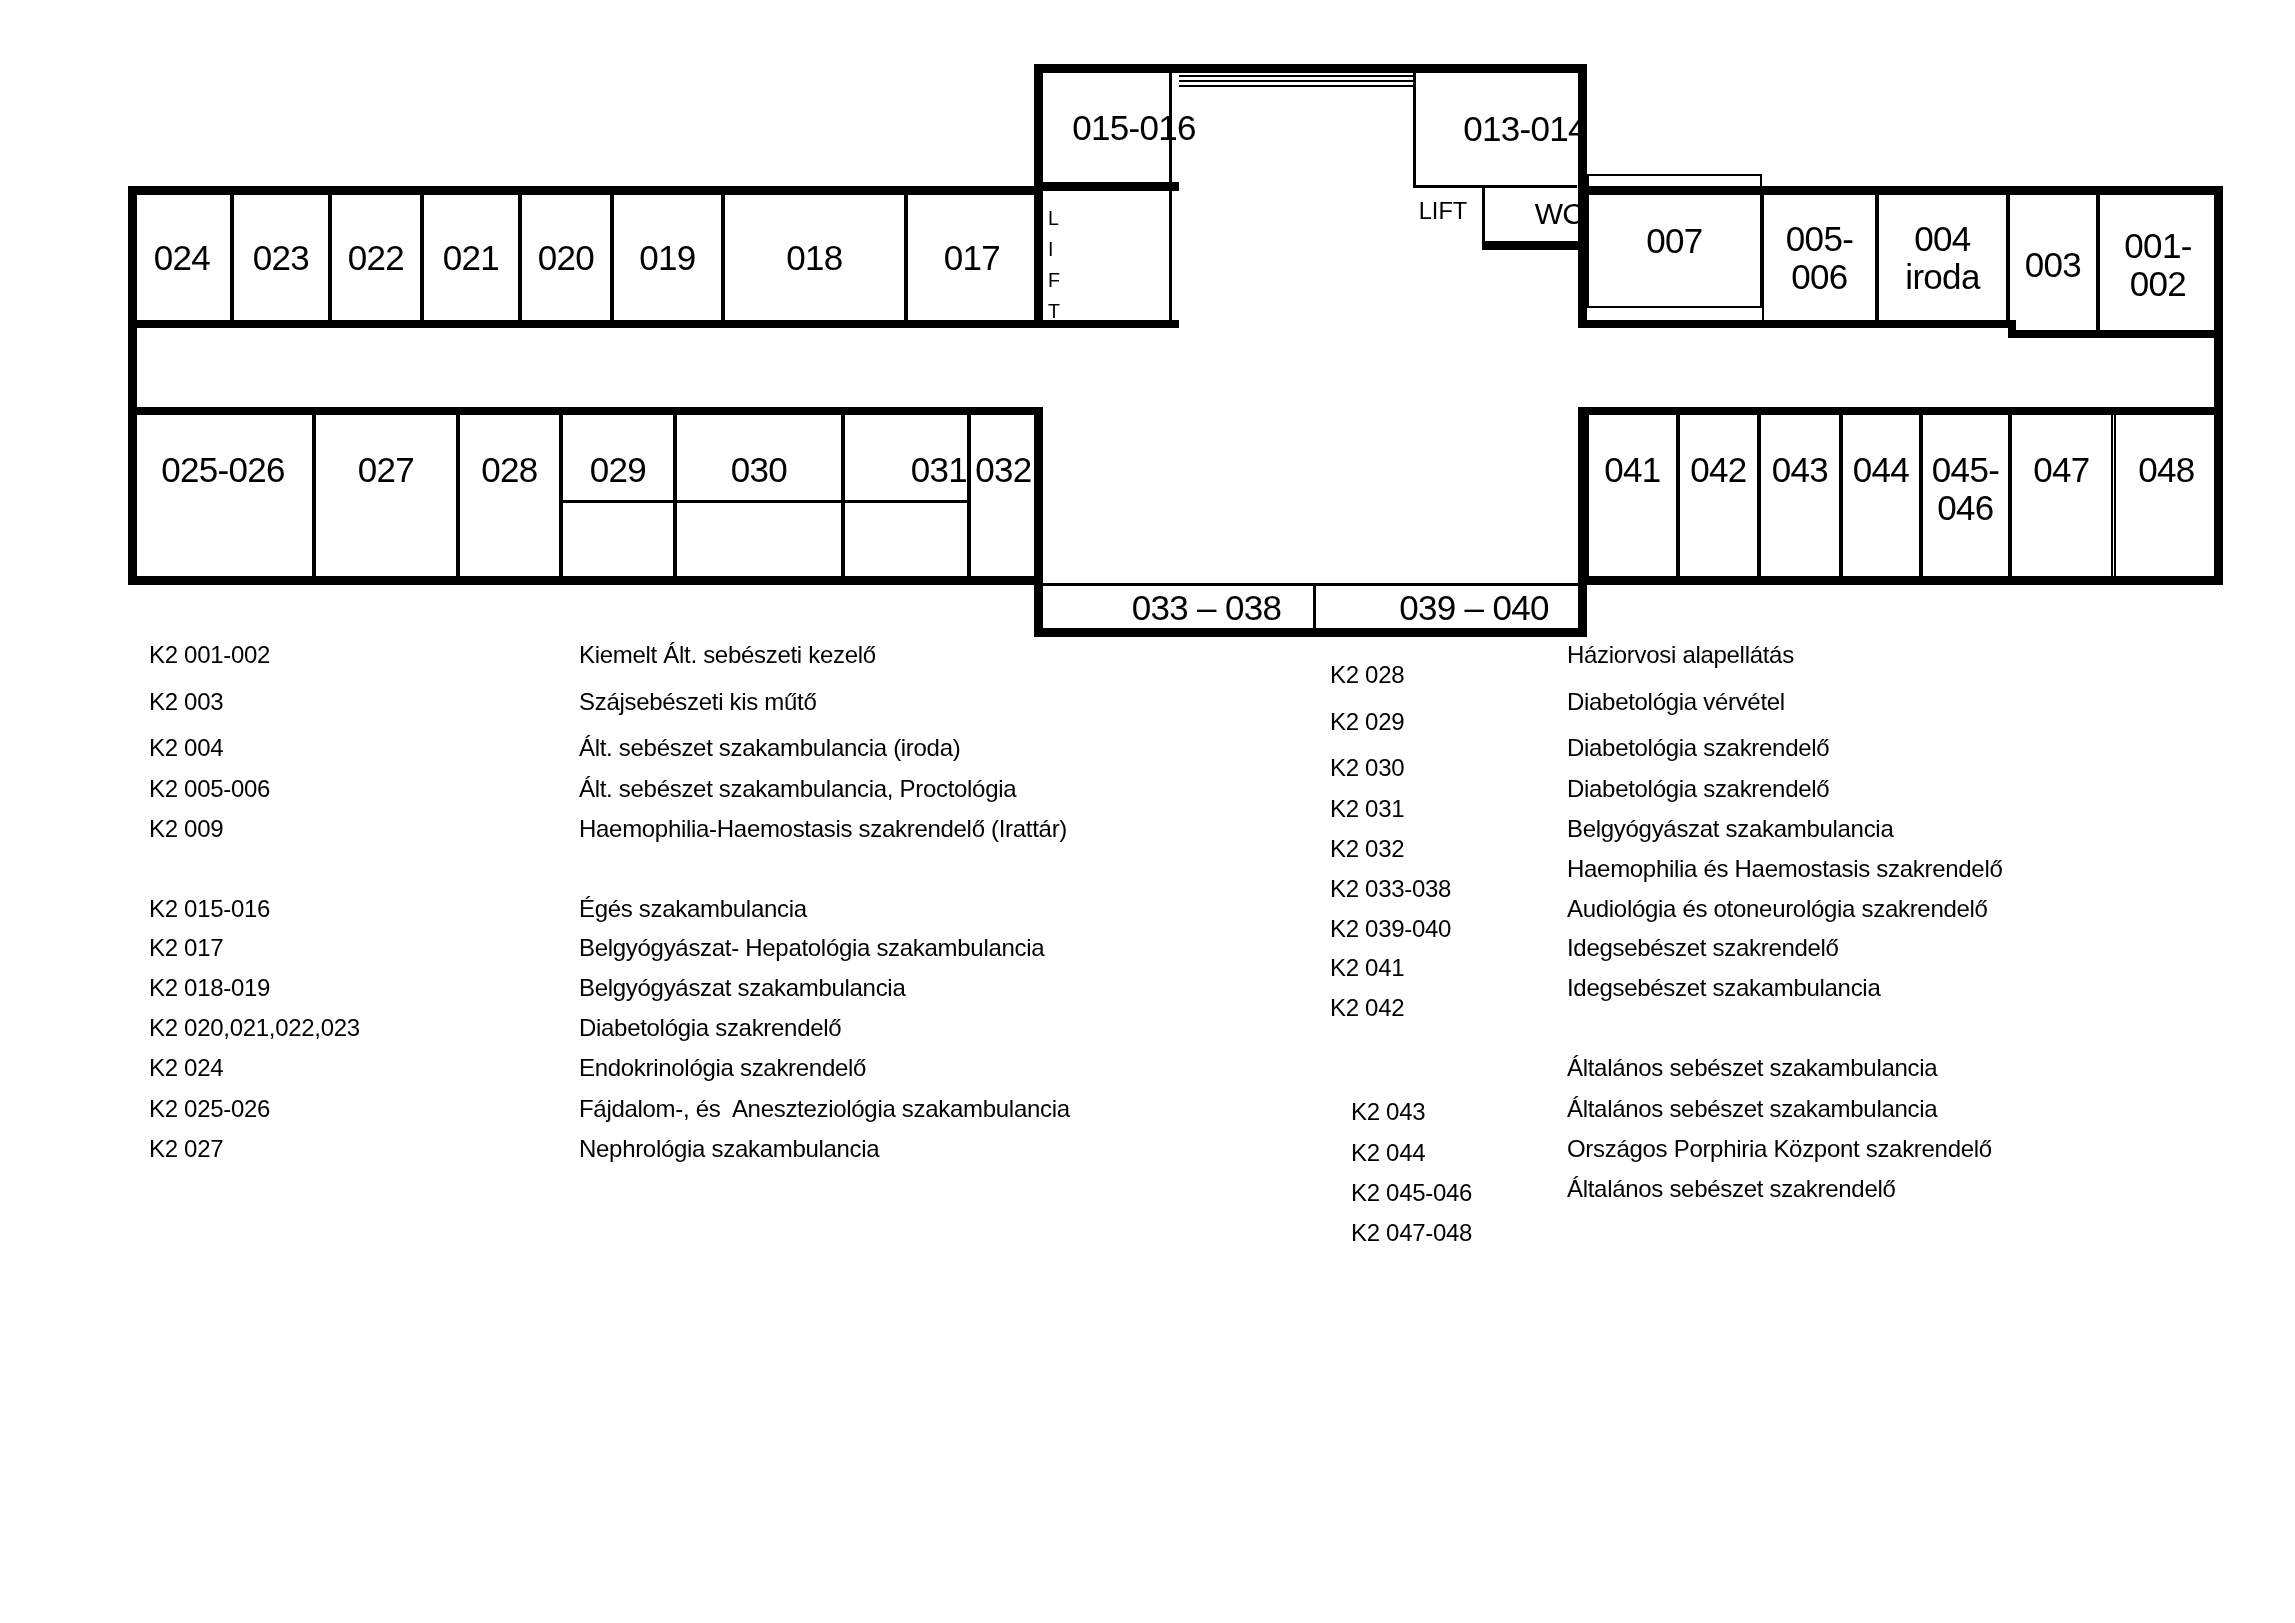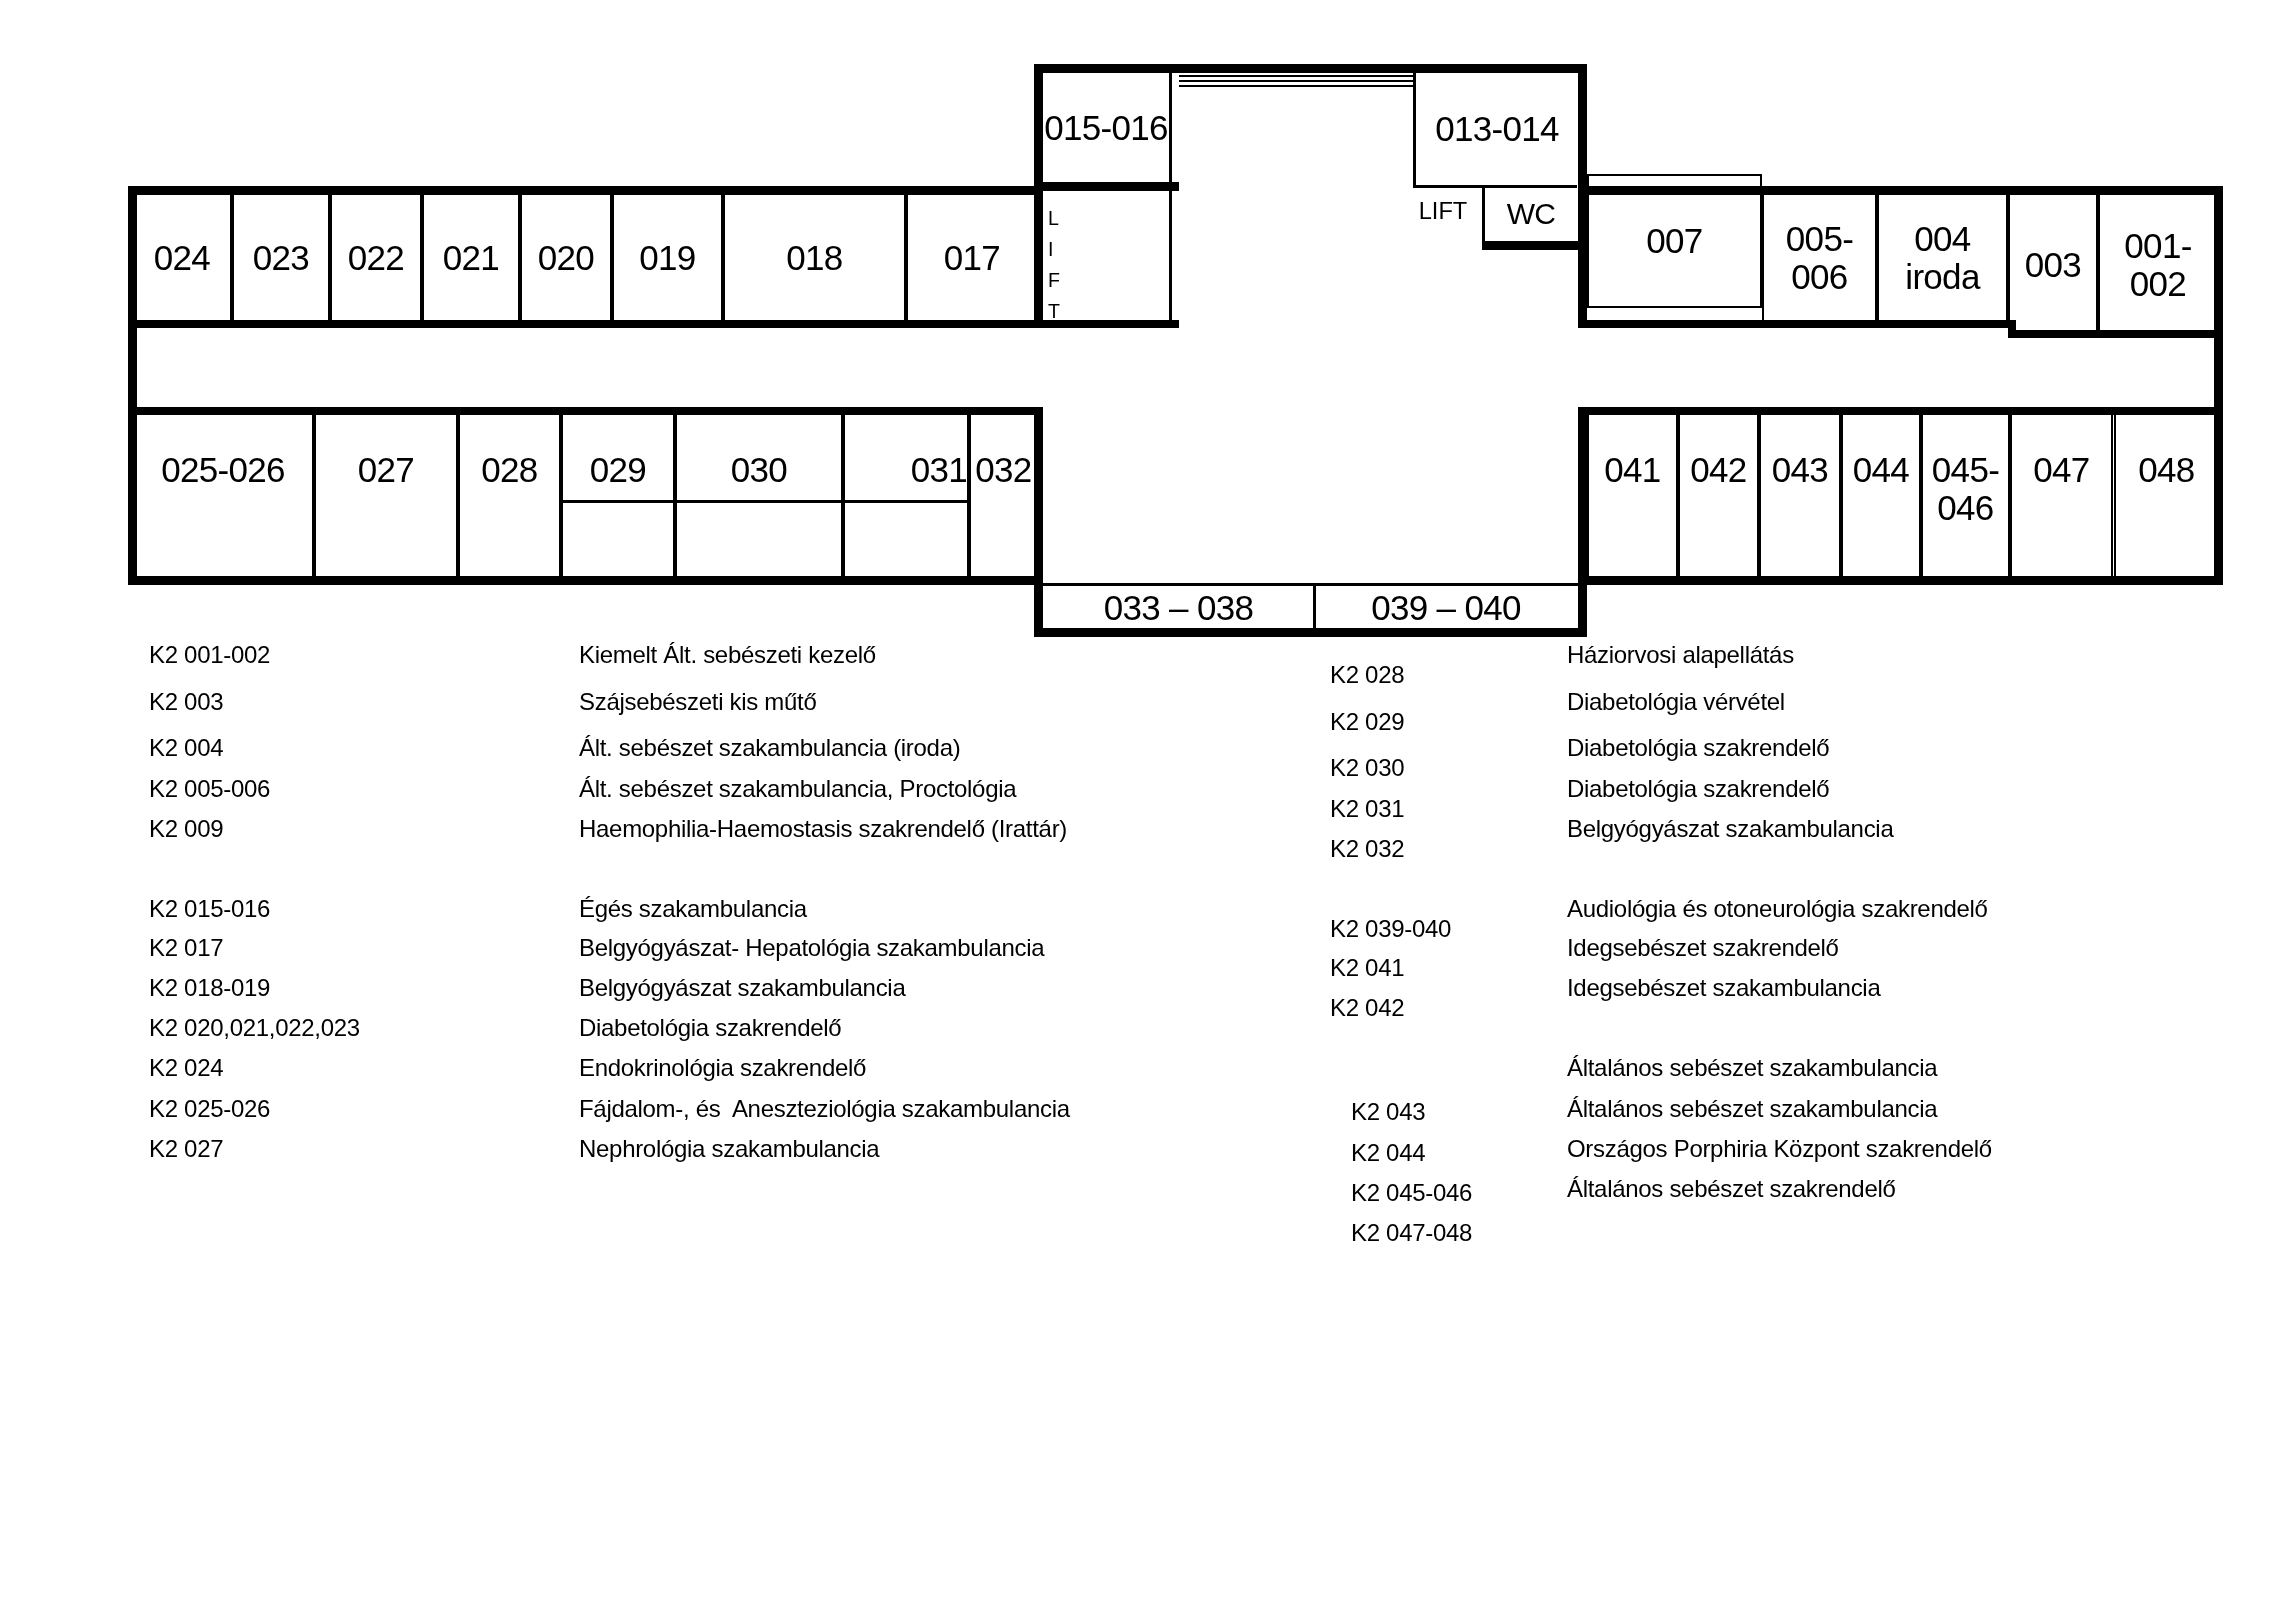--- a/index.html
+++ b/index.html
@@ -5,21 +5,21 @@
   html,body{margin:0;padding:0;background:#ffffff;}
   body{width:2295px;height:1623px;position:relative;font-family:"Liberation Sans",sans-serif;color:#000;}
   .canvas{position:absolute;left:0;top:0;width:2295px;height:1623px;background:#fff;overflow:hidden;}
   .wall{position:absolute;background:#000;z-index:3;}
   .thin{position:absolute;background:#000;z-index:2;}
   .room{position:absolute;border:2px solid #000;box-sizing:border-box;display:flex;
         align-items:center;justify-content:center;text-align:center;z-index:1;
         font-size:35px;letter-spacing:-0.7px;}
   .room .lbl{white-space:pre-line;line-height:38px;}
   .label-high{align-items:flex-start;padding-top:38px;}
-  .noborder{border:none;}
+  .noborder{border:none;margin-left:28px;}
   .freelabel{position:absolute;display:flex;align-items:center;justify-content:center;z-index:4;}
   .lift-v{font-size:19.6px;line-height:31px;white-space:pre;text-align:left;justify-content:flex-start;align-items:flex-start;}
   .lift-h{font-size:23.6px;}
   .wc-lbl{font-size:30px;}
   .legend{position:absolute;left:0;top:0;width:2295px;height:1623px;z-index:5;}
   .lrow{position:absolute;left:0;width:2295px;height:31px;font-size:24px;letter-spacing:-0.3px;line-height:31px;}
   .lrow span{position:absolute;top:0;white-space:pre;}
   .code-l{left:149px;}
   .desc-l{left:579px;}
   .code-r{left:1330px;margin-top:20px;}
@@ -246,20 +246,24 @@
         <span class="desc-r">Diabetológia szakrendelő</span>
       </div>
     <div class="lrow" style="top:773px;">
         <span class="code-r">K2 031</span>
         <span class="desc-r">Diabetológia szakrendelő</span>
       </div>
     <div class="lrow" style="top:813px;">
         <span class="code-r">K2 032</span>
         <span class="desc-r">Belgyógyászat szakambulancia</span>
       </div>
+    <div class="lrow" style="top:853px;">
+        <span class="code-r">K2 033-038</span>
+        <span class="desc-r">Haemophilia és Haemostasis szakrendelő</span>
+      </div>
     <div class="lrow" style="top:893px;">
         <span class="code-r">K2 039-040</span>
         <span class="desc-r">Audiológia és otoneurológia szakrendelő</span>
       </div>
     <div class="lrow" style="top:932px;">
         <span class="code-r">K2 041</span>
         <span class="desc-r">Idegsebészet szakrendelő</span>
       </div>
     <div class="lrow" style="top:972px;">
         <span class="code-r">K2 042</span>

